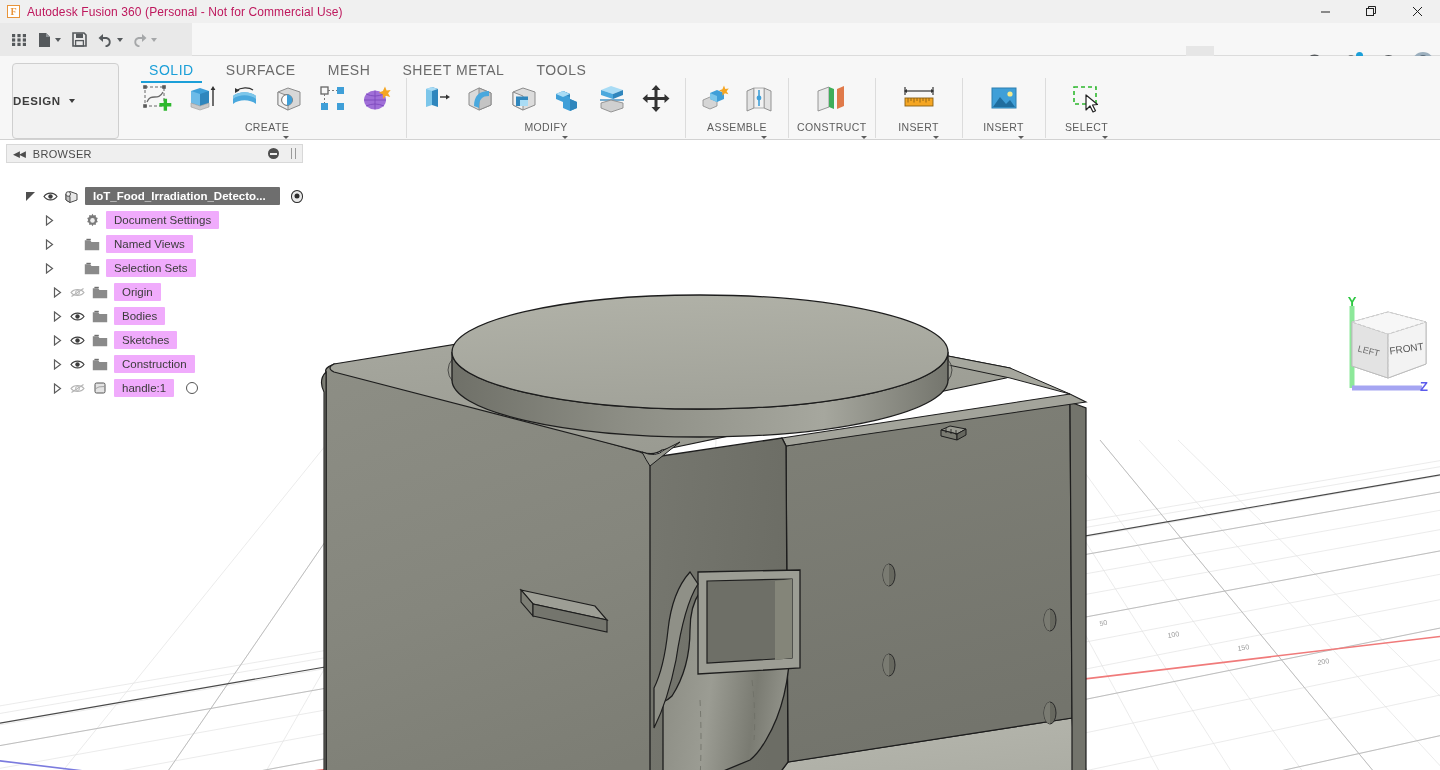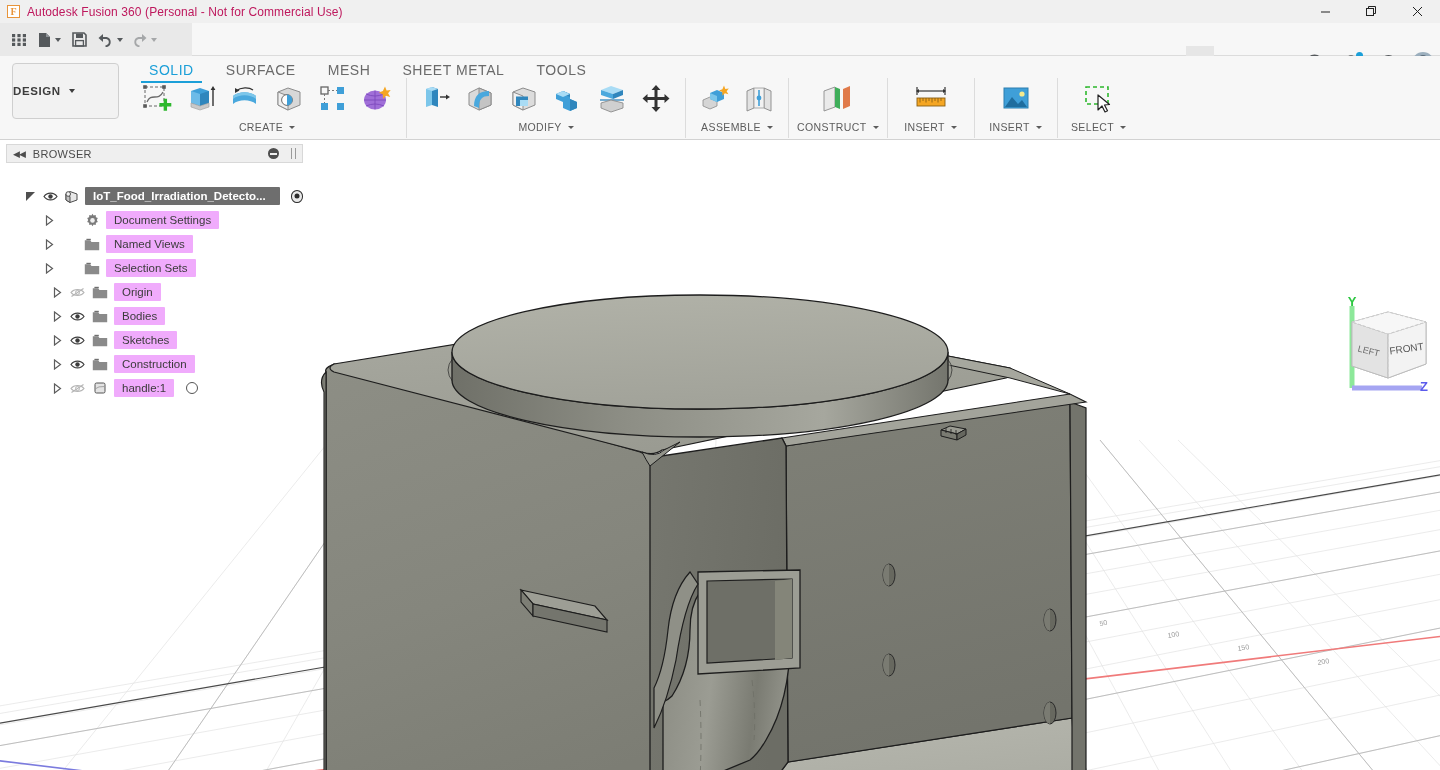--- a/index.html
+++ b/index.html
@@ -93,21 +93,21 @@
     width: 16px; height: 13px; border-radius: 8px 8px 0 0; background: #5c6b78;
     transform: translateX(-50%);
   }
 
   
   .ribbon {
     position: absolute; top: 56px; left: 0; width: 1440px; height: 84px;
     background: #f7f7f7; border-bottom: 1px solid #d2d2d2;
   }
   .design-btn {
-    position: absolute; left: 12px; top: 7px; width: 107px; height: 56px;
+    position: absolute; left: 12px; top: 7px; width: 107px; height: 76px;
     border: 1px solid #cfcfcf; border-radius: 4px; background: #f2f2f2;
     display: flex; align-items: center; justify-content: flex-start; gap: 5px;
   }
   .design-btn .lbl { font-size: 11.5px; color: #3d3d3d; letter-spacing: .6px; font-weight: 600;}
   .design-btn .caret-sm { border-top-color:#3d3d3d; }
 
   .tabrow {
     position: absolute; left: 133px; top: 3px; display: flex; align-items: flex-end; gap: 0;
   }
   .rtab {
@@ -125,21 +125,21 @@
     display: flex; align-items: flex-start;
   }
   .group { display: flex; flex-direction: column; align-items: center; padding: 0 8px; height: 60px; }
   .group.sep { border-right: 1px solid #dcdcdc; }
   .grow { display: flex; align-items: center; gap: 2px; height: 42px; }
   .gitem {
     width: 42px; height: 42px; display: flex; align-items: center; justify-content: center;
   }
   .glabel {
     font-size: 10.5px; color: #5c5c5c; letter-spacing: .4px;
-    display: flex; align-items: center; gap: 3px; margin-top: 1px;
+    display: flex; align-items: flex-end; gap: 3px; margin-top: 1px; flex-direction: column;
   }
   .glabel .caret-sm { border-top-color: #5c5c5c; border-left-width:3px; border-right-width:3px; border-top-width:3.5px; }
 
   
   .browser {
     position: absolute; left: 6px; top: 144px; width: 297px;
     font-size: 11.5px; color: #333;
     z-index: 5;
   }
   .browser-head {

